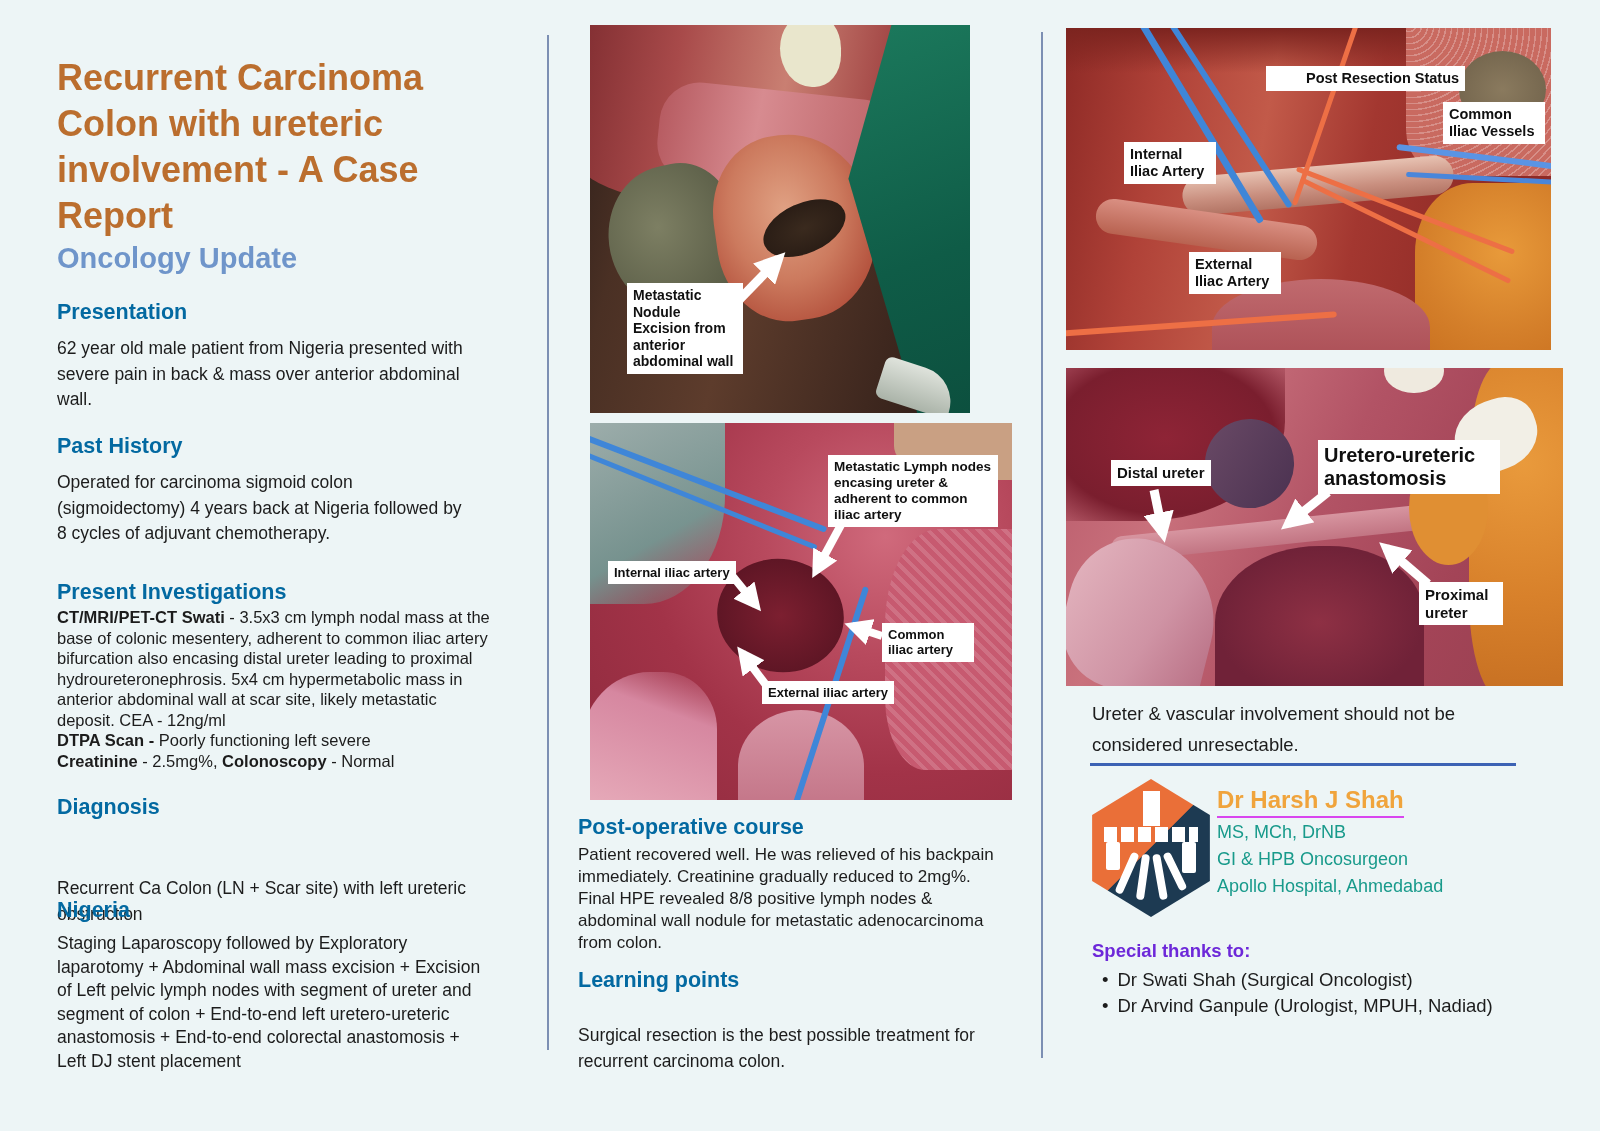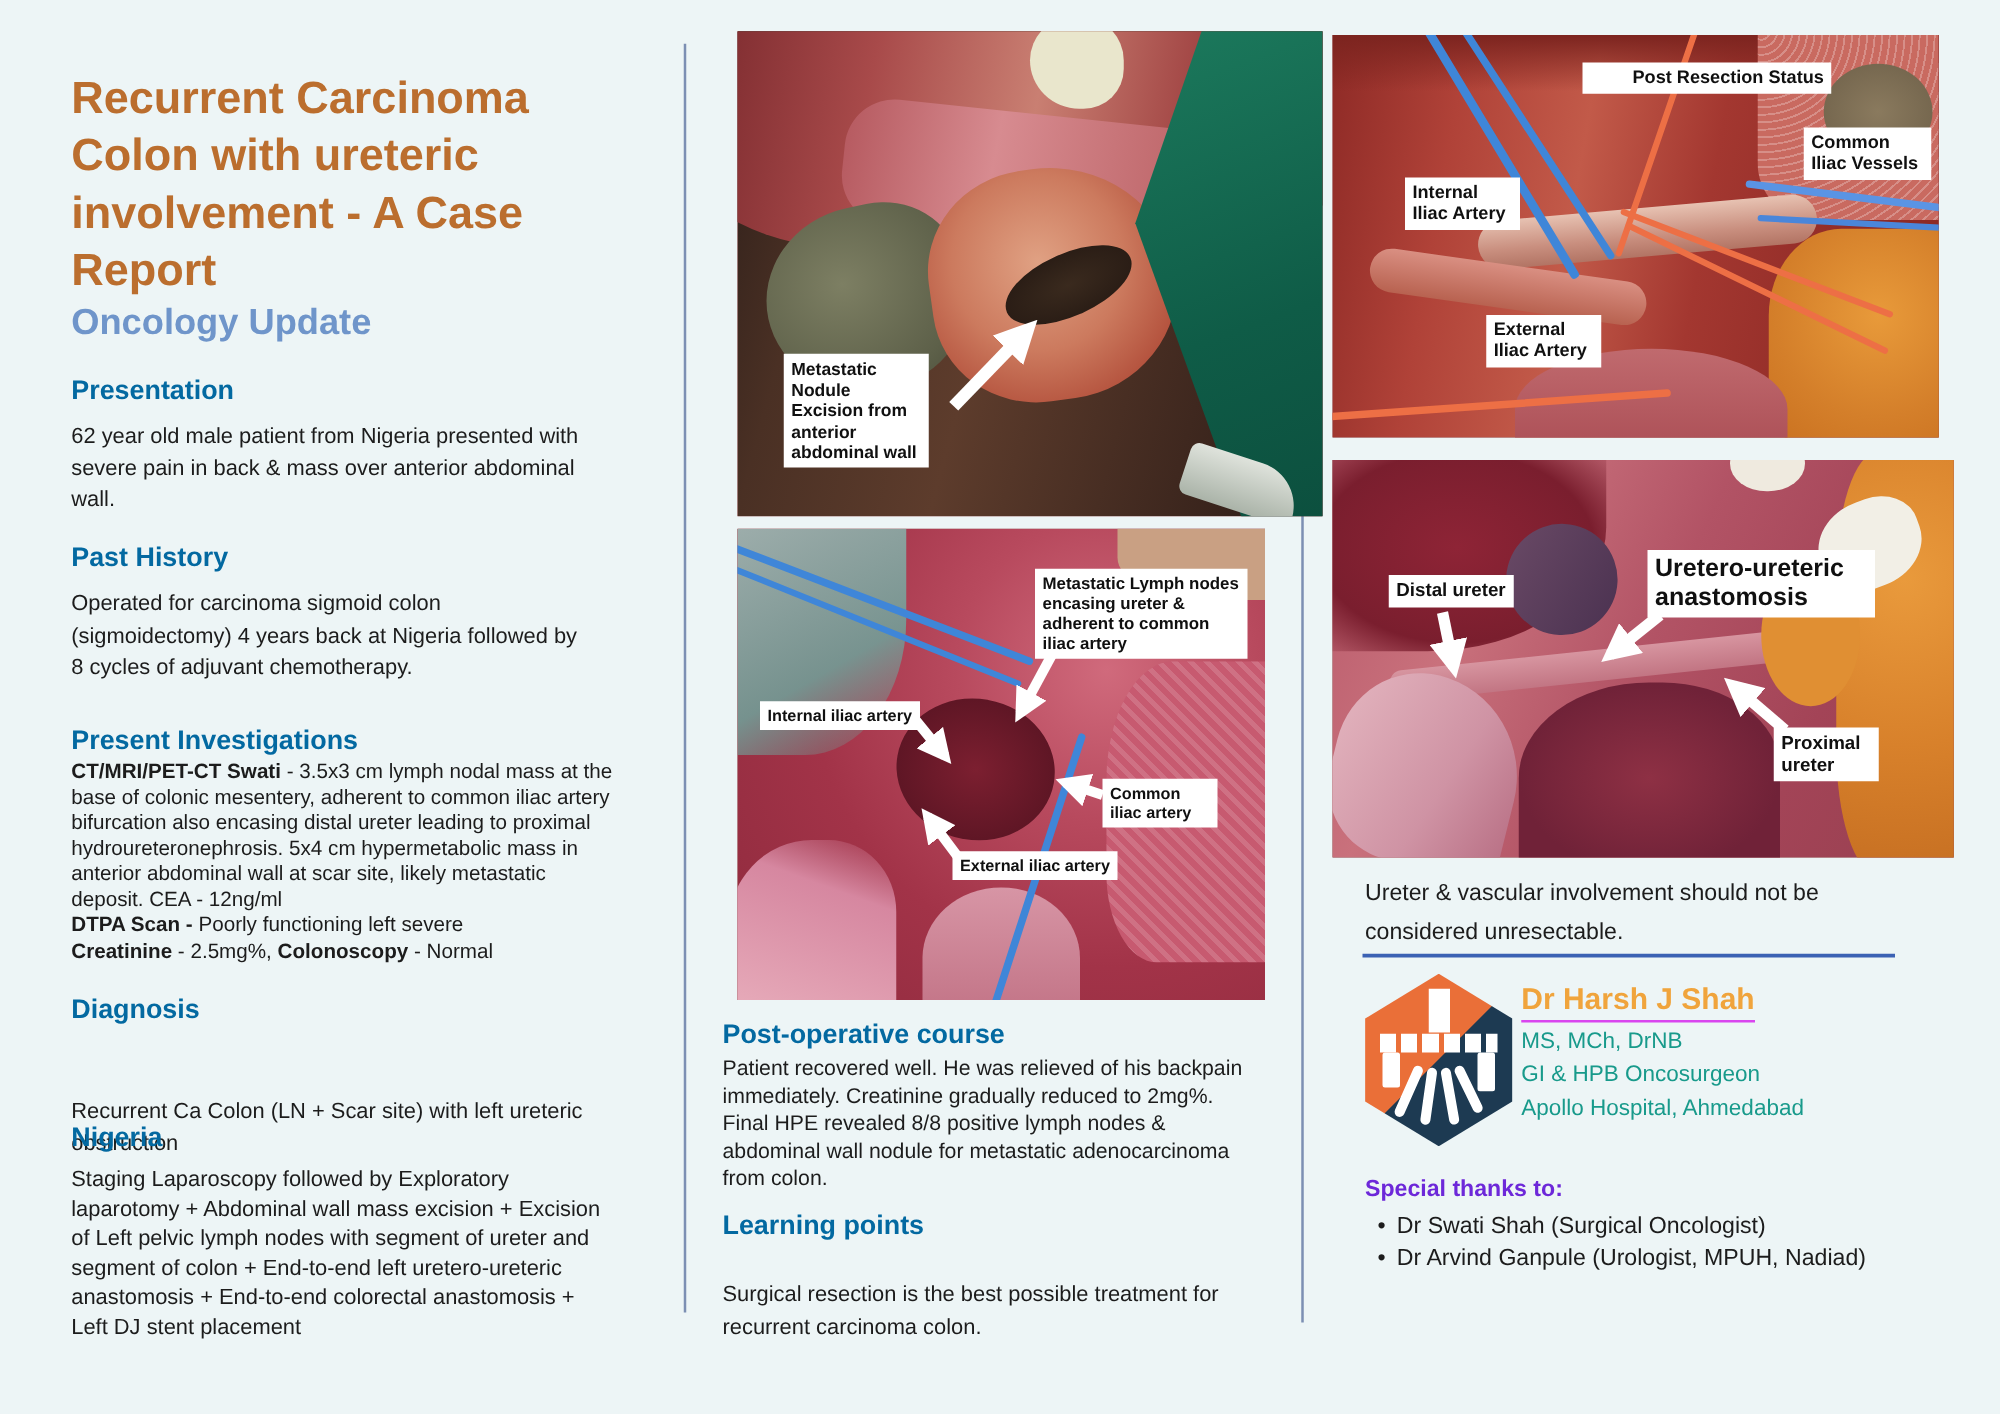--- a/index.html
+++ b/index.html
@@ -63,21 +63,21 @@
   .hx3{left:15%;top:46%;width:11%;height:20%;border-radius:2px;}
   .hx4{left:74%;top:46%;width:11%;height:22%;border-radius:2px;}
   .hx5{left:28%;top:52%;width:6%;height:32%;border-radius:4px;transform:rotate(24deg);}
   .hx6{left:41%;top:54%;width:6%;height:33%;border-radius:4px;transform:rotate(8deg);}
   .hx7{left:54%;top:54%;width:6%;height:33%;border-radius:4px;transform:rotate(-10deg);}
   .hx8{left:66%;top:52%;width:6%;height:30%;border-radius:4px;transform:rotate(-26deg);}
 
   
   .photo{position:absolute;overflow:hidden;background:#8a3a3a;}
   .photo .L{position:absolute;}
-  .fig1{left:590px;top:25px;width:468px;height:388px;}
+  .fig1{left:590px;top:25px;width:380px;height:388px;}
   .fig2{left:590px;top:423px;width:422px;height:377px;}
   .fig3{left:1066px;top:28px;width:485px;height:322px;}
   .fig4{left:1066px;top:368px;width:497px;height:318px;}
 
   .plabel{position:absolute;background:#fff;color:#101010;font-weight:bold;
     padding:4px 6px;line-height:1.18;font-size:13px;}
   .arrows{position:absolute;left:0;top:0;width:100%;height:100%;}
 
   
   .f1a{inset:0;background:linear-gradient(105deg,#2e1f1a 0%,#4a3024 18%,#5d3c2c 45%,#3f281f 78%,#2b1b15 100%);}
@@ -252,21 +252,21 @@
   <div class="L f3g"></div>
   <div class="L f3h"></div>
   <div class="L loopb f3i"></div>
   <div class="L loopb f3j"></div>
   <div class="L f3k"></div>
   <div class="L f3l"></div>
   <div class="L loopo f3m"></div>
   <div class="L loopo f3n"></div>
   <div class="L loopo f3o"></div>
   <div class="L loopo f3p"></div>
-  <div class="plabel" style="left:200px;top:22px;font-size:14.5px;padding-left:40px;">Post Resection Status</div>
+  <div class="plabel" style="left:200px;top:38px;font-size:14.5px;padding-left:40px;">Post Resection Status</div>
   <div class="plabel" style="left:377px;top:74px;width:90px;font-size:14.5px;">Common Iliac Vessels</div>
   <div class="plabel" style="left:58px;top:114px;width:80px;font-size:14.5px;">Internal Iliac Artery</div>
   <div class="plabel" style="left:123px;top:224px;width:80px;font-size:14.5px;">External Iliac Artery</div>
 </div>
 
 <div class="photo fig4">
   <div class="L f4a"></div>
   <div class="L f4b"></div>
   <div class="L f4c"></div>
   <div class="L f4j"></div>

